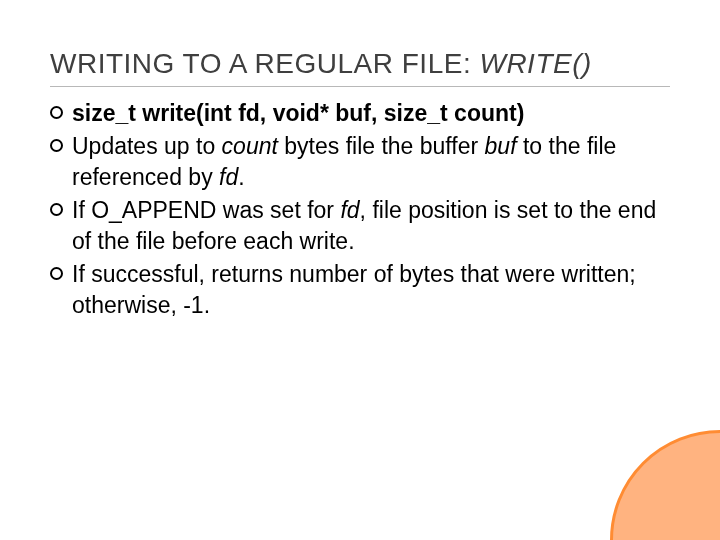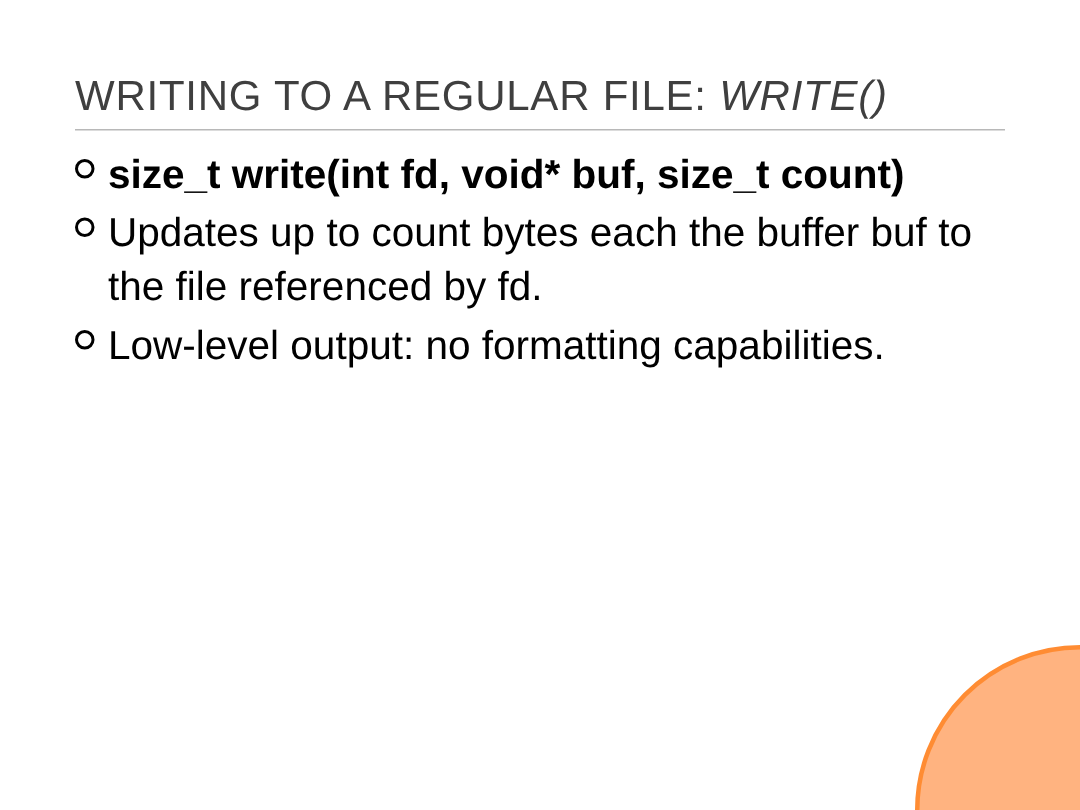--- a/index.html
+++ b/index.html
@@ -18,41 +18,41 @@
   .title {
     font-size: 28px;
     color: #3f3f3f;
     font-weight: 400;
     letter-spacing: 0.5px;
     margin-bottom: 18px;
     line-height: 1.15;
   }
   .title .italic { font-style: italic; }
   .content {
-    font-size: 27px;
+    font-size: 23px;
     color: #000;
     line-height: 1.35;
   }
   .item {
     display: flex;
     align-items: flex-start;
     margin-bottom: 2px;
   }
   .bullet {
     flex: 0 0 auto;
     width: 13px;
     height: 13px;
     border: 2px solid #000;
     border-radius: 50%;
     margin-top: 8px;
     margin-right: 9px;
   }
   .item-text { flex: 1 1 auto; }
   .bold { font-weight: 700; }
-  .italic { }
+  .italic { font-style: italic; }
   .corner-circle {
     position: absolute;
     right: -110px;
     bottom: -110px;
     width: 220px;
     height: 220px;
     border-radius: 50%;
     background: #ffb380;
     border: 3px solid #ff8c33;
   }
@@ -78,29 +78,35 @@
   <div class="content">
 
     <div class="item">
       <span class="bullet"></span>
       <span class="item-text bold">size_t write(int fd, void* buf, size_t count)</span>
     </div>
 
     <div class="item">
       <span class="bullet"></span>
       <span class="item-text">
-        <span>Updates up to </span><span class="italic">count</span><span> bytes each the buffer </span><span class="italic">buf</span><span> to the file referenced by </span><span class="italic">fd</span><span>.</span>
+        <span>Updates up to </span><span class="italic">count</span><span> bytes file the buffer </span><span class="italic">buf</span><span> to the file referenced by </span><span class="italic">fd</span><span>.</span>
+      </span>
+    </div>
+
+    <div class="item">
+      <span class="bullet"></span>
+      <span class="item-text">
+        <span>If O_APPEND was set for </span><span class="italic">fd</span><span>, file position is set to the end of the file before each write.</span>
       </span>
     </div>
 
 
+    <div class="item">
+      <span class="bullet"></span>
+      <span class="item-text">If successful, returns number of bytes that were written; otherwise, -1.</span>
+    </div>
 
 
-
-    <div class="item">
-      <span class="bullet"></span>
-      <span class="item-text">Low-level output: no formatting capabilities.</span>
-    </div>
 
   </div>
 
   <div class="corner-circle"></div>
 </div>
 
 </body></html>

